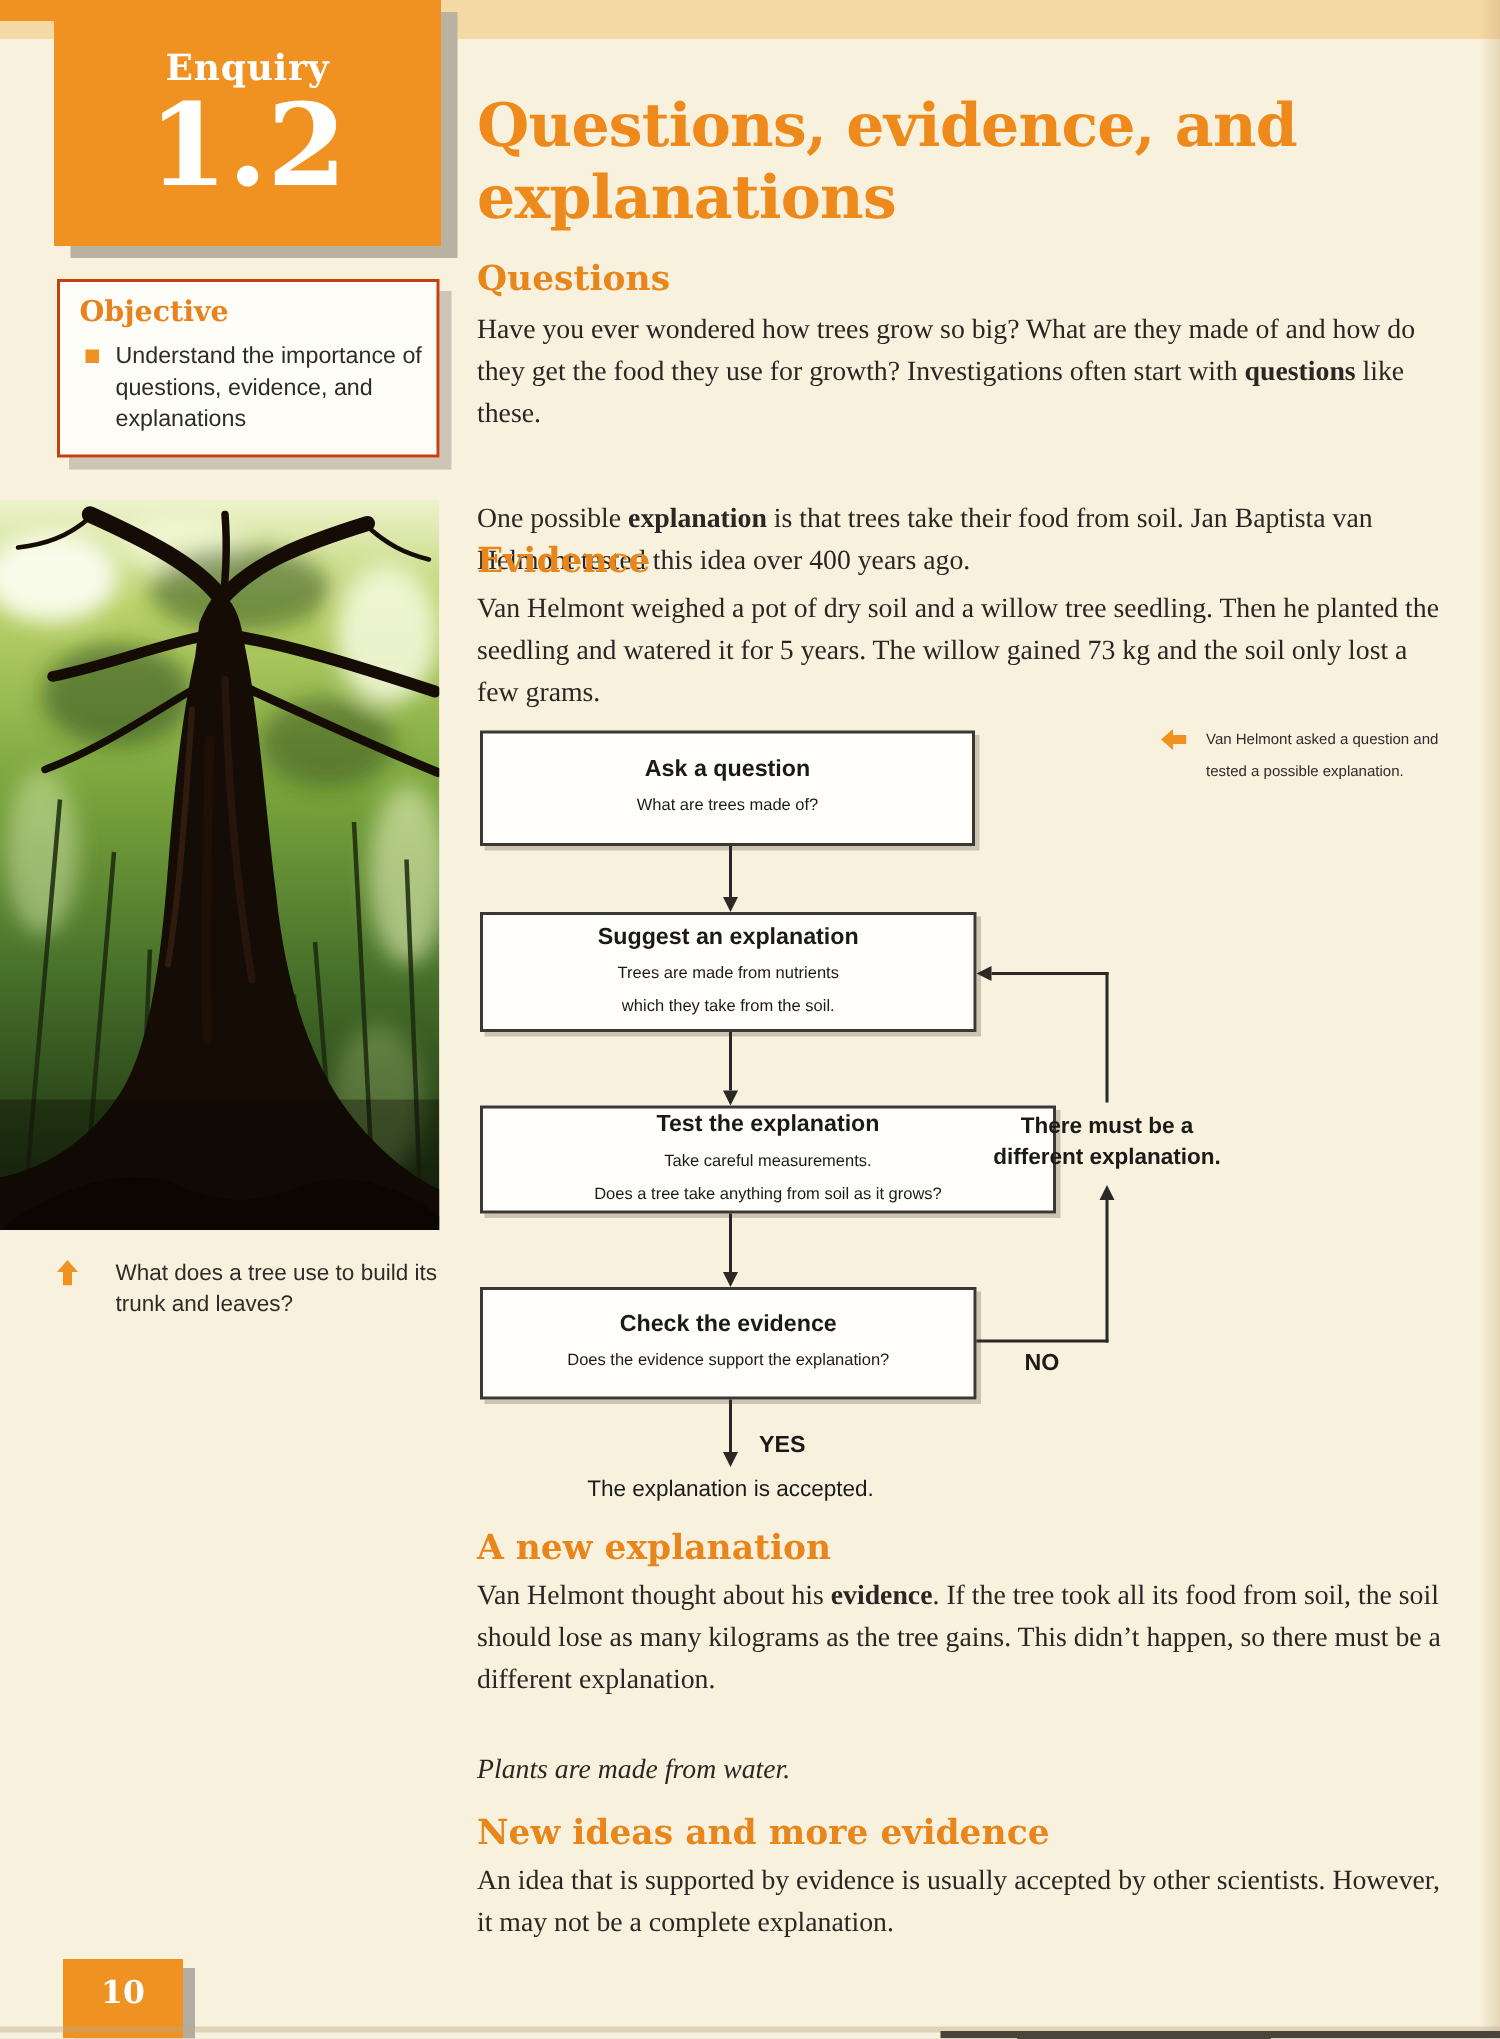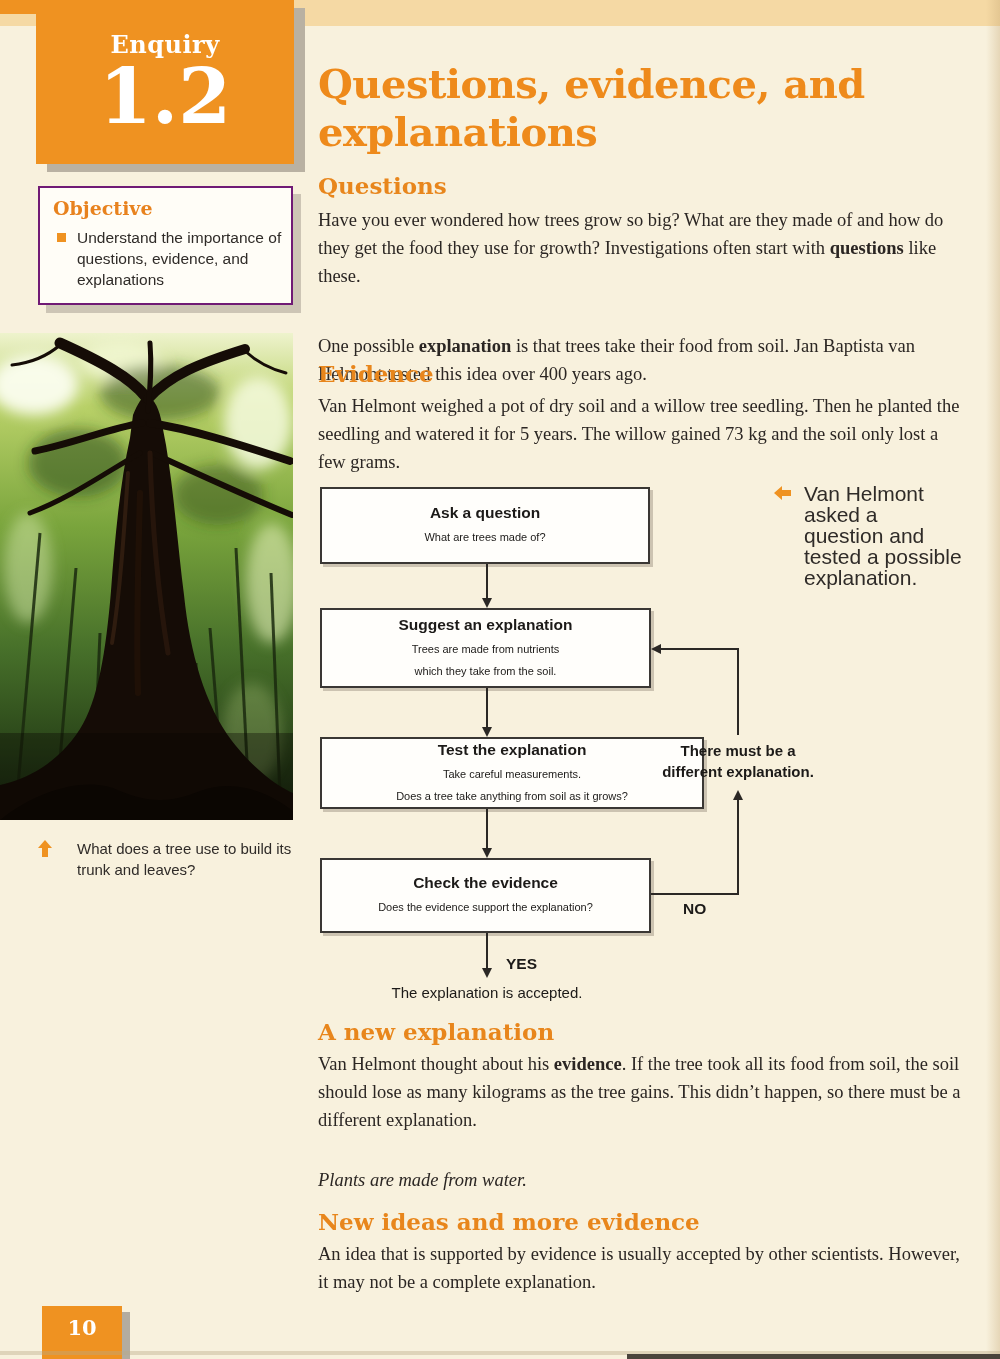--- a/index.html
+++ b/index.html
@@ -22,21 +22,21 @@
     position:absolute;left:36px;top:0;width:258px;height:164px;background:#ef9221;
     box-shadow:11px 8px 0 #b9b1a2;color:#fff;text-align:center;
     font-family:"DejaVu Serif", serif;font-weight:bold;
   }
   .enquiry-label{font-size:24px;margin-top:30px;letter-spacing:.5px;}
   .enquiry-number{font-size:76px;line-height:1;margin-top:0px;}
 
   
   .objective-box{
     position:absolute;left:38px;top:186px;width:255px;height:119px;background:#fffdf7;
-    border:2px solid #701a75;box-shadow:8px 8px 0 #cdc5b5;box-sizing:border-box;
+    border:2px solid #c2410c;box-shadow:8px 8px 0 #cdc5b5;box-sizing:border-box;
   }
   .objective-title{font-family:"DejaVu Serif", serif;font-weight:bold;font-size:19px;color:#e8821e;margin:9px 0 8px 13px;}
   .objective-item{display:flex;margin-left:17px;gap:11px;justify-content:flex-end;}
   .objective-bullet{width:9px;height:9px;background:#ef9221;margin-top:6px;flex:0 0 9px;}
   .objective-text{font-family:"Liberation Sans", sans-serif;font-size:15.5px;line-height:21px;color:#2f2b28;width:215px;}
 
   
   .photo{position:absolute;left:0;top:333px;width:293px;height:487px;overflow:hidden;}
   .photo-caption{position:absolute;left:38px;top:838px;display:flex;gap:25px;}
   .caption-text{font-family:"Liberation Sans", sans-serif;font-size:15px;line-height:21px;color:#2f2b28;width:240px;}
@@ -67,21 +67,21 @@
   .fc-line{font-size:11px;line-height:19px;}
   .vline{position:absolute;width:2px;background:#2b2825;}
   .hline{position:absolute;height:2px;background:#2b2825;}
   .arr{position:absolute;width:0;height:0;}
   .arr-down{border-left:5px solid transparent;border-right:5px solid transparent;border-top:10px solid #2b2825;}
   .arr-up{border-left:5px solid transparent;border-right:5px solid transparent;border-bottom:10px solid #2b2825;}
   .arr-left{border-top:5px solid transparent;border-bottom:5px solid transparent;border-right:10px solid #2b2825;}
   .fc-label{position:absolute;font-weight:bold;font-size:15.5px;color:#1c1a18;}
   .fc-note{position:absolute;font-size:15px;line-height:21px;color:#1c1a18;text-align:center;}
   .side-note{position:absolute;left:456px;top:3px;display:flex;gap:13px;}
-  .side-note-text{font-size:21px;line-height:21px;color:#2f2b28;width:158px;}
+  .side-note-text{font-size:10px;line-height:21px;color:#2f2b28;width:158px;}
 
   
   .page-num{
     position:absolute;left:42px;top:1306px;width:80px;height:53px;background:#ef9221;
     box-shadow:8px 6px 0 #b3aca0;color:#fff;text-align:center;
     font-family:"DejaVu Serif", serif;font-weight:bold;font-size:21px;line-height:44px;
   }
 </style>
 </head>
 <body>

